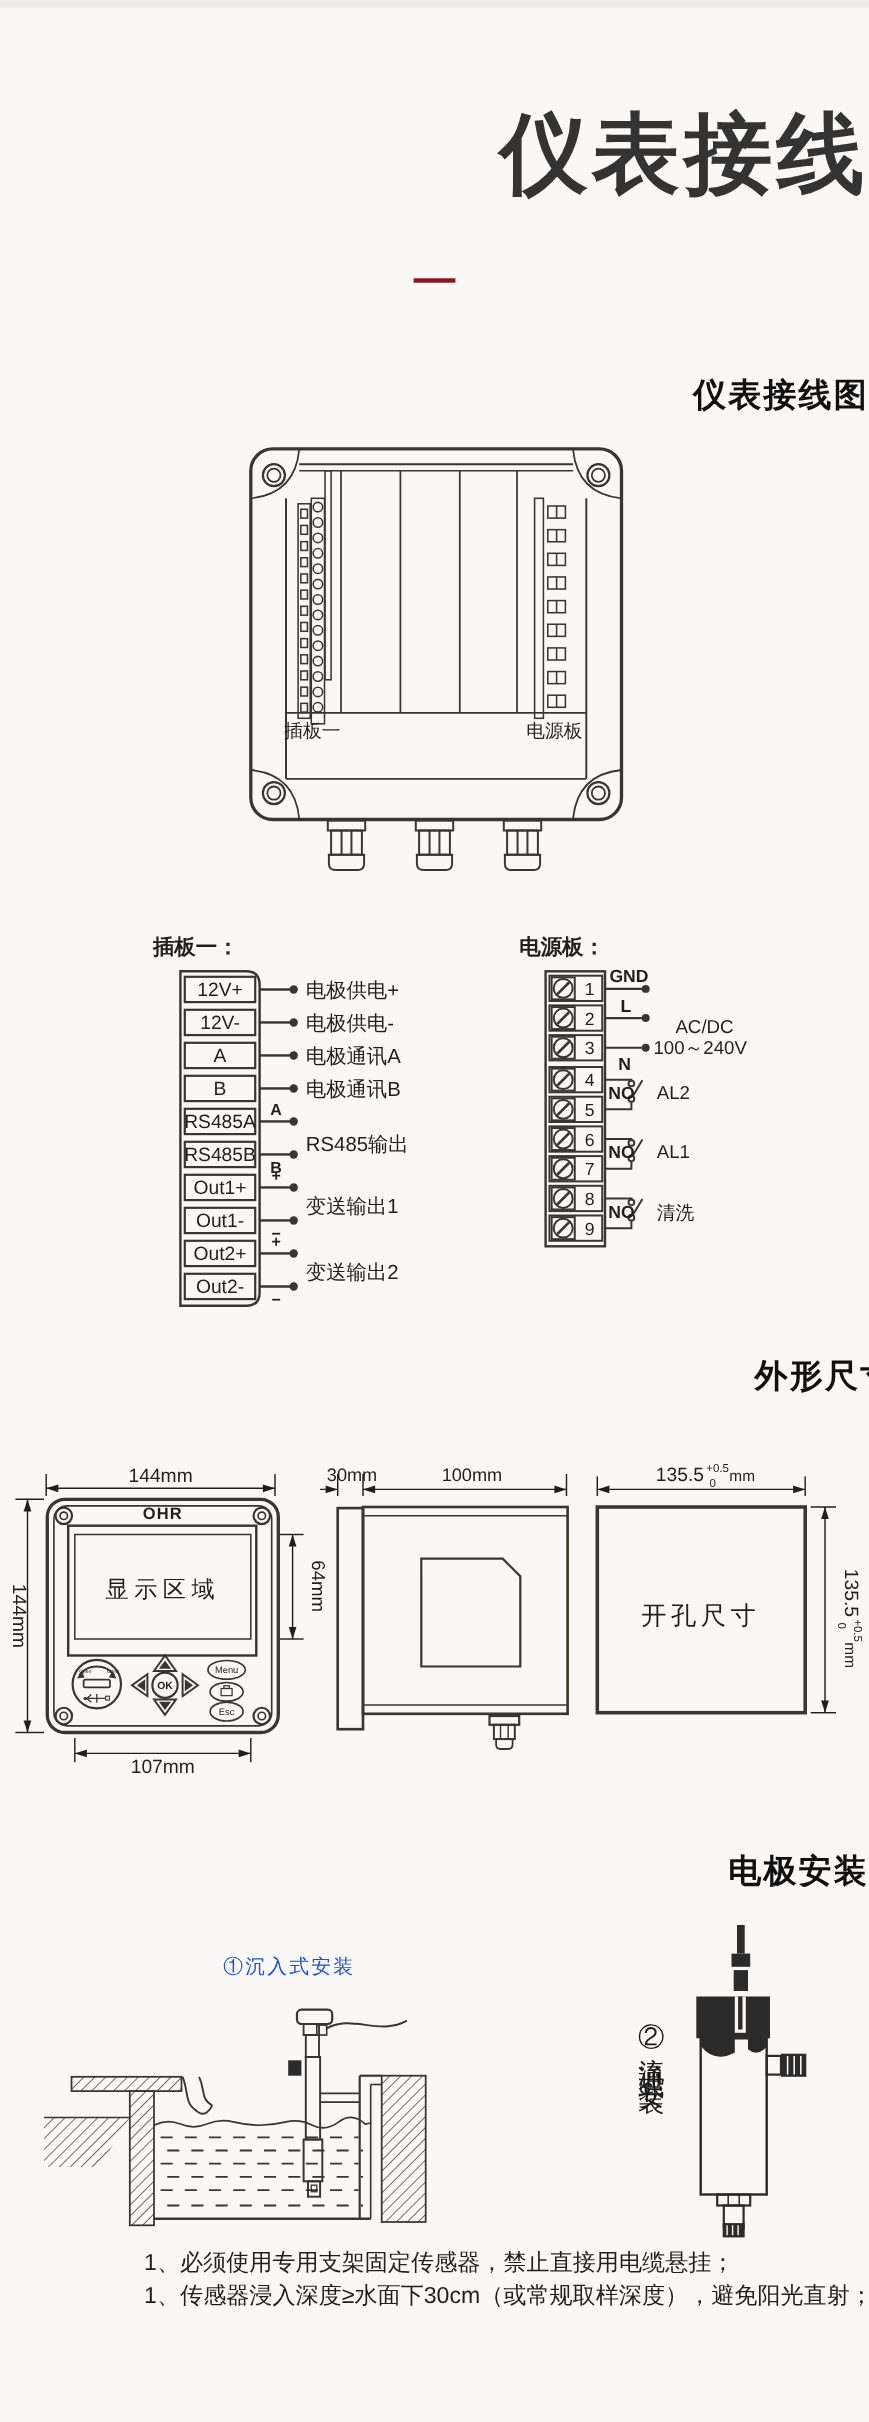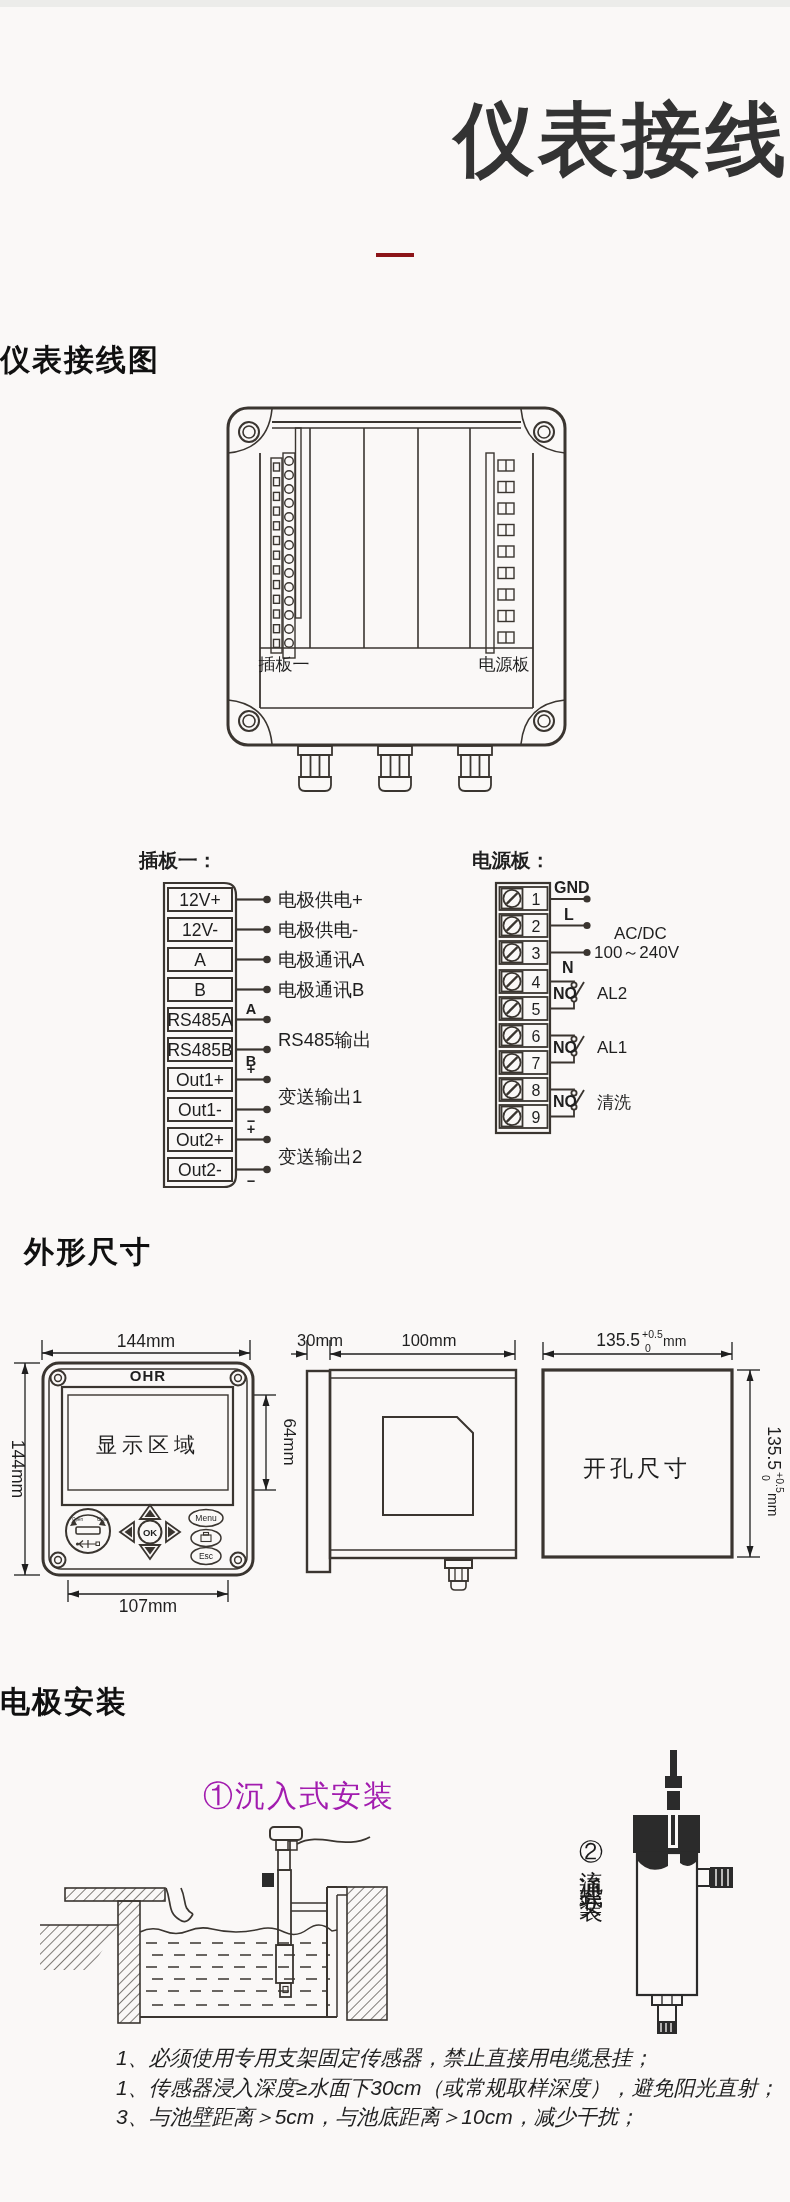--- a/index.html
+++ b/index.html
@@ -10,39 +10,39 @@
     color:#1f1f1f;
   }
   .abs{position:absolute;}
   .top-strip{left:0;top:0;width:790px;height:7px;background:#ececea;}
   .page-title{
     left:0;top:100px;width:790px;text-align:right;
     font-size:80px;font-weight:bold;letter-spacing:4px;color:#333;line-height:1;
   }
   .red-divider{left:376px;top:253px;width:38px;height:4px;background:#8c1418;}
   .section-heading{
-    left:0;width:790px;text-align:left;
+    left:0;width:790px;text-align:right;
     font-size:30px;font-weight:bold;color:#101010;line-height:1.2;letter-spacing:2px;
   }
   .h-wiring{top:342px;}
   .h-dims{top:1234px;margin-left:24px;}
   .h-install{top:1684px;}
   .method1-label{
-    left:203px;top:1776px;font-size:30px;color:#a21caf;
+    left:203px;top:1776px;font-size:18px;color:#1d4ed8;
     font-family:"Liberation Serif","DejaVu Serif",serif;letter-spacing:2px;
   }
   .method2-label{
     left:575px;top:1820px;height:205px;
     writing-mode:vertical-rl;text-orientation:upright;
     font-size:24px;letter-spacing:7px;color:#1a1a1a;
     font-family:"Liberation Serif","DejaVu Serif",serif;
   }
   .notes{left:102px;top:2043px;width:672px;font-size:21px;line-height:29.5px;
     color:#1f1f1f;font-weight:500;white-space:nowrap;}
-  .notes .note-item{margin-left:14px;font-style:italic;}
+  .notes .note-item{margin-left:29px;}
   svg text{fill:#1f1f1f;font-family:"Liberation Sans","DejaVu Sans",sans-serif;}
   svg .serif{font-family:"Liberation Serif","DejaVu Serif",serif;}
 </style>
 </head>
 <body>
 
 <div class="abs top-strip"></div>
 
 <div class="abs page-title">仪表接线</div>
 <div class="abs red-divider"></div>
@@ -544,14 +544,13 @@
     <rect x="57" y="273" width="20" height="13" fill="#2b2b2b"></rect>
     <line x1="61" y1="275" x2="61" y2="284" stroke="#faf8f7" stroke-width="1.3"></line>
     <line x1="66" y1="275" x2="66" y2="284" stroke="#faf8f7" stroke-width="1.3"></line>
     <line x1="71" y1="275" x2="71" y2="284" stroke="#faf8f7" stroke-width="1.3"></line>
   </g>
 </svg>
 
 <div class="abs notes">
   <div class="note-item">1、必须使用专用支架固定传感器，禁止直接用电缆悬挂；</div>
   <div class="note-item">1、传感器浸入深度≥水面下30cm（或常规取样深度），避免阳光直射；</div>
-  <div class="note-item">3、与池壁距离＞5cm，与池底距离＞10cm，减少干扰；</div>
 </div>
 
 </body></html>

